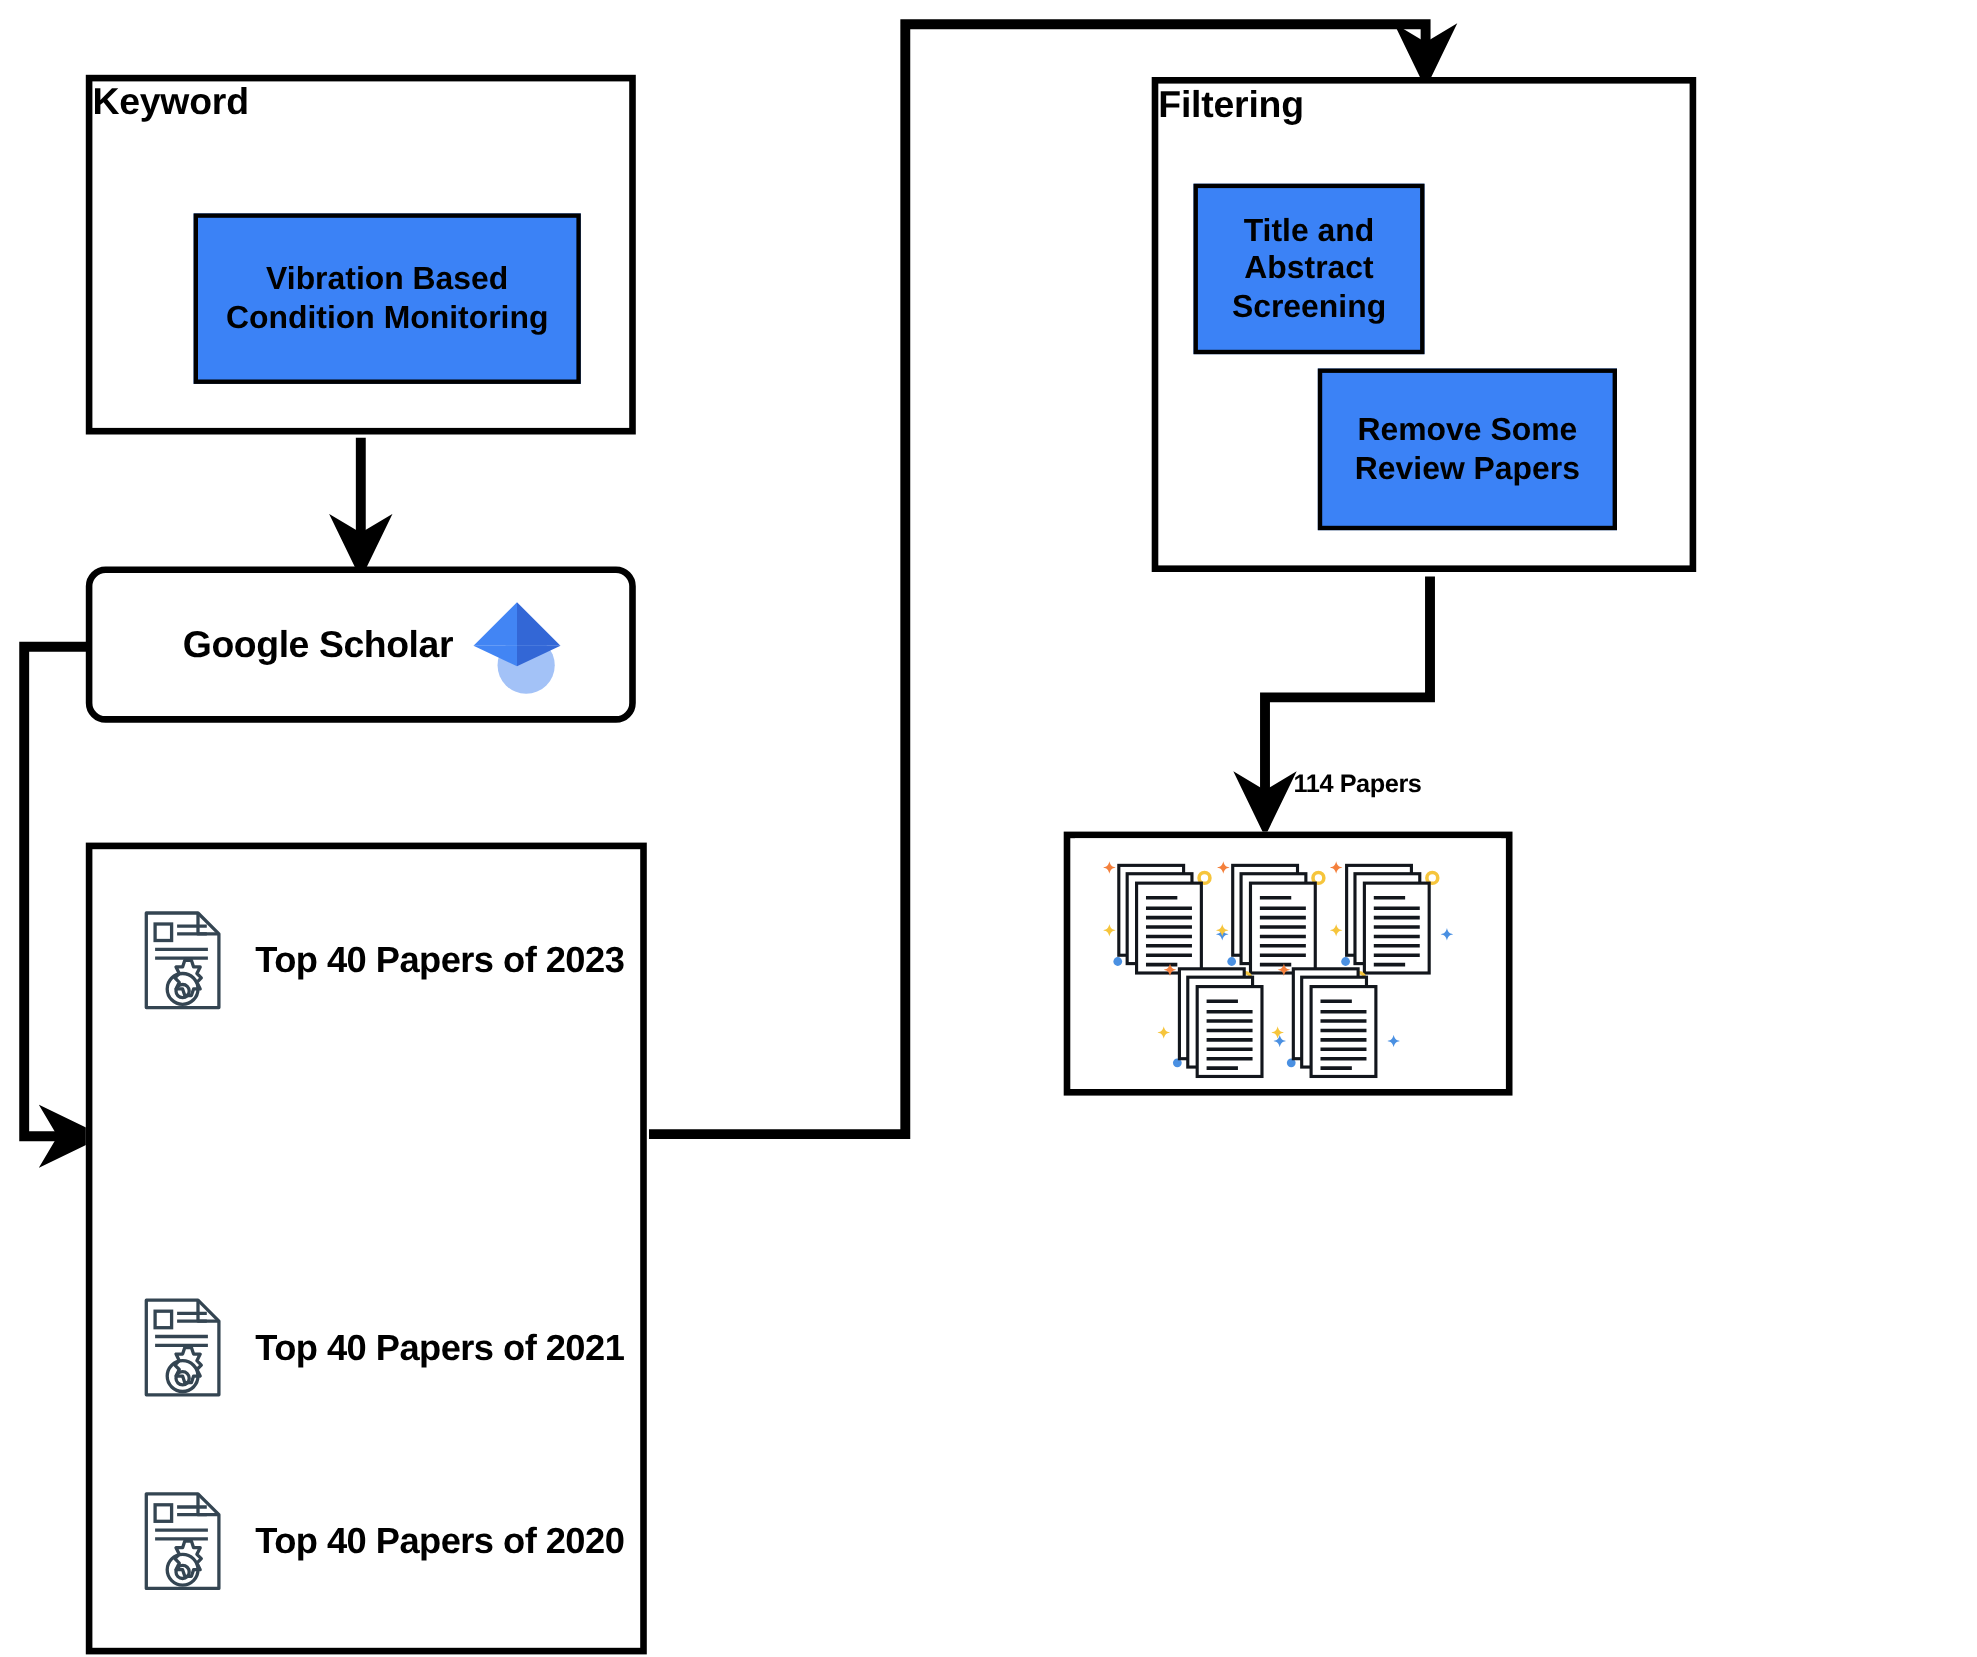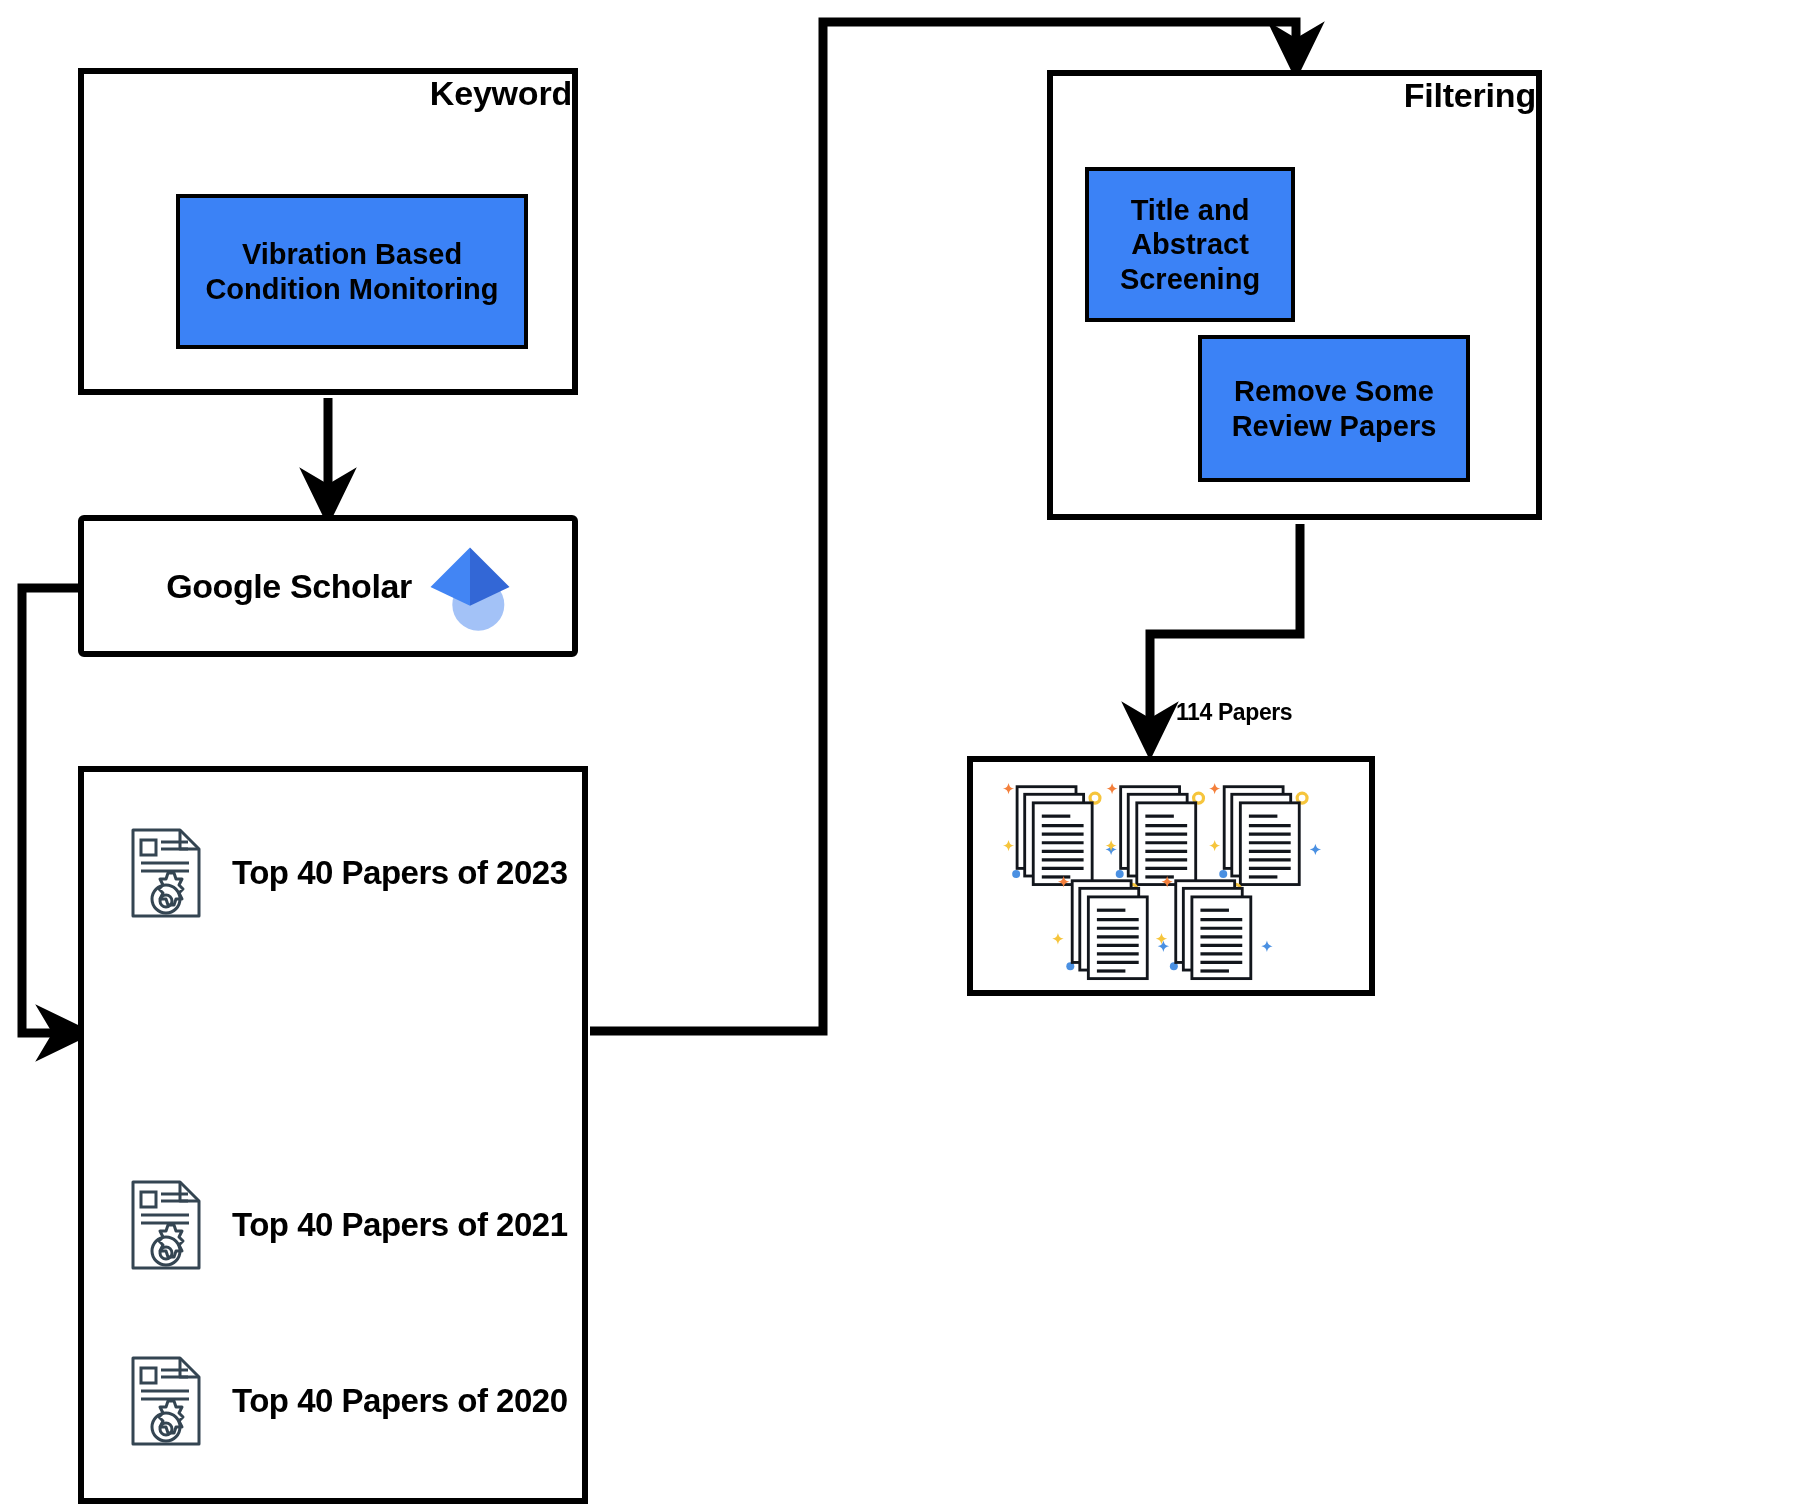--- a/index.html
+++ b/index.html
@@ -33,41 +33,41 @@
     background: #3b82f6;
     display: flex;
     align-items: center;
     justify-content: center;
     text-align: center;
   }
 
   .title {
     position: absolute;
     width: 100%;
-    text-align: right;
+    text-align: left;
     font-weight: bold;
     font-size: 34px;
     letter-spacing: -0.2px;
   }
 
   .inner-label {
     font-weight: bold;
     font-size: 29px;
     line-height: 1.18;
     text-align: center;
   }
 
   
   #keyword-box { left: 78px; top: 68px; width: 500px; height: 327px; }
   #keyword-inner { left: 176px; top: 194px; width: 352px; height: 155px; }
 
   
   #scholar-box {
     left: 78px; top: 515px; width: 500px; height: 142px;
-    border-radius: 6px;
+    border-radius: 18px;
     display: flex;
     align-items: center;
     justify-content: center;
   }
   #scholar-row {
     display: flex;
     align-items: center;
     gap: 6px;
     transform: translateX(16px);
   }

